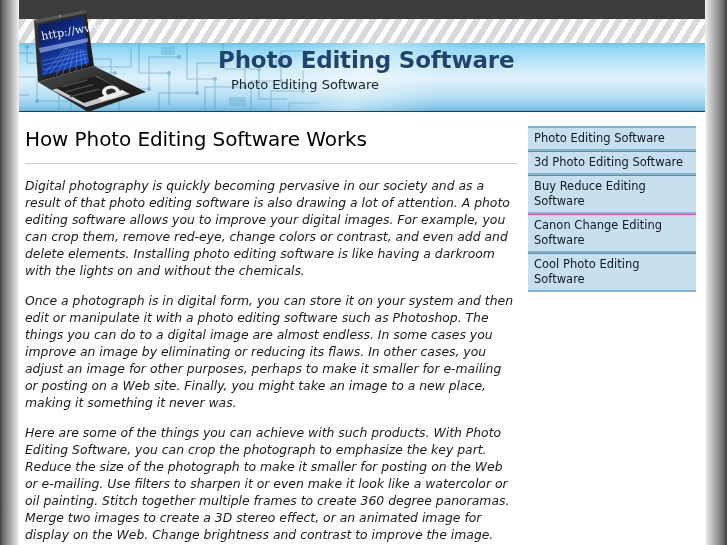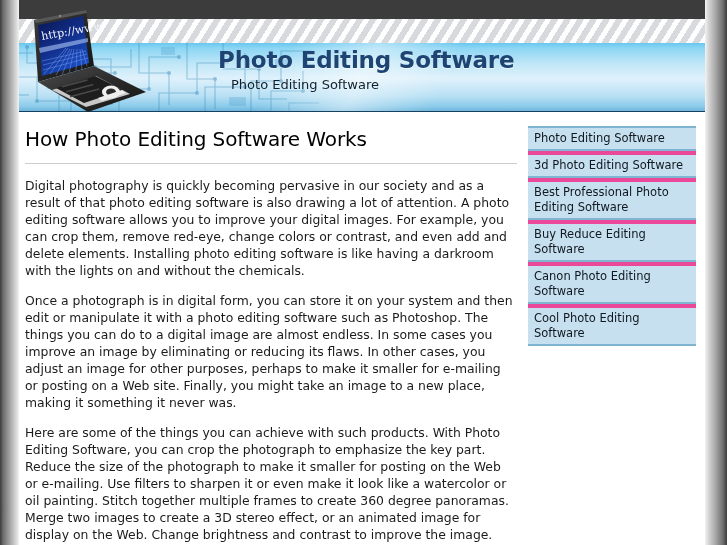--- a/index.html
+++ b/index.html
@@ -164,32 +164,33 @@
     background: #cdcdcd;
     width: 492px;
   }
   p.body {
     margin: 13px 16px 0 0;
     font-size: 12.4px;
     line-height: 17px;
     color: #1b1b1b;
     width: 489px;
     text-align: left;
+    font-style: italic;
   }
 
   
   #sidebar {
     position: absolute;
     left: 509px; top: 14px;
     width: 168px;
   }
   .side-item {
     display: block;
     background: #c7e0ef;
-    border-top: 4px solid #ec4899;
+    border-top: 1px solid #ec4899;
     border-bottom: 2px solid #7fb4d2;
     padding: 3px 5px 3px 6px;
     font-size: 11.5px;
     line-height: 15px;
     color: #101820;
     text-decoration: none;
     cursor: pointer;
   }
   .side-item:first-child {
     border-top: 2px solid #7fb4d2;
@@ -324,23 +325,22 @@
       <div class="rule"></div>
       <p class="body">Digital photography is quickly becoming pervasive in our society and as a result of that photo editing software is also drawing a lot of attention. A photo editing software allows you to improve your digital images. For example, you can crop them, remove red-eye, change colors or contrast, and even add and delete elements. Installing photo editing software is like having a darkroom with the lights on and without the chemicals.</p>
       <p class="body">Once a photograph is in digital form, you can store it on your system and then edit or manipulate it with a photo editing software such as Photoshop. The things you can do to a digital image are almost endless. In some cases you improve an image by eliminating or reducing its flaws. In other cases, you adjust an image for other purposes, perhaps to make it smaller for e-mailing or posting on a Web site. Finally, you might take an image to a new place, making it something it never was.</p>
       <p class="body"> Here are some of the things you can achieve with such products. With Photo  Editing Software, you can crop the photograph to emphasize the key part. Reduce the size of the photograph to make it smaller for posting on the Web or e-mailing. Use filters to sharpen it or even make it look like a watercolor or oil painting. Stitch together multiple frames to create 360 degree panoramas. Merge two images to create a 3D stereo effect, or an animated image for display on the Web. Change brightness and contrast to improve the image. You can also cut and paste parts of one image into another to create a photo montage, or convert the photograph to another format (like from JPEG to GIF).</p>
 
     </div>
 
     <div id="sidebar">
       <a class="side-item">Photo Editing Software</a>
       <a class="side-item">3d Photo Editing Software</a>
-      <a class="side-item">Best Professional Photo Editing Software</a>
       <a class="side-item">Buy Reduce Editing Software</a>
-      <a class="side-item">Canon Photo Editing Software</a>
+      <a class="side-item">Canon Change Editing Software</a>
       <a class="side-item">Cool Photo Editing Software</a>
 
     </div>
 
   </div>
 
   <div class="edge-left"></div>
   <div class="edge-right"></div>
 
 </div>

